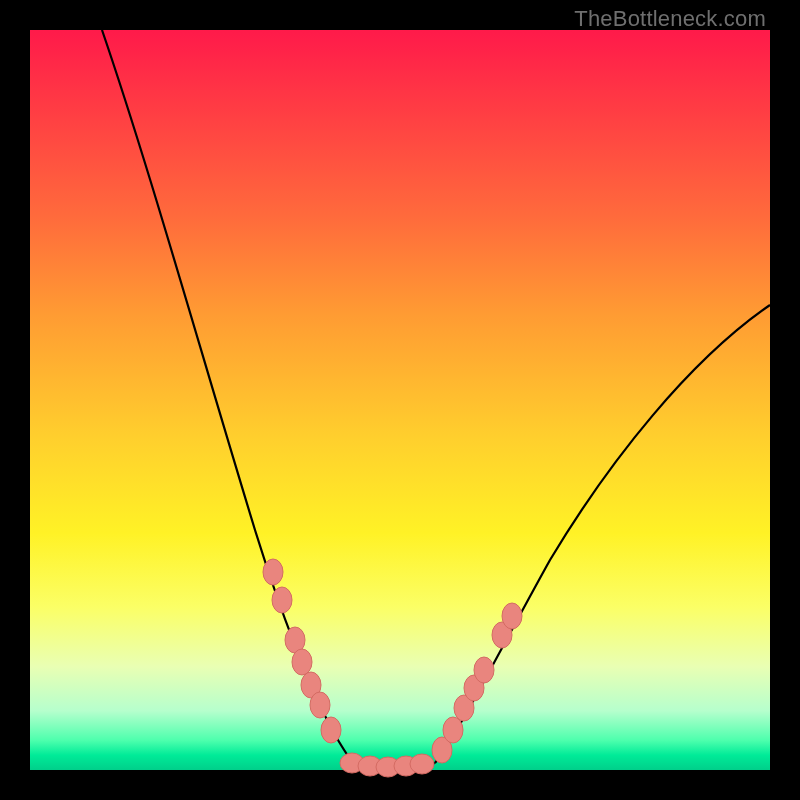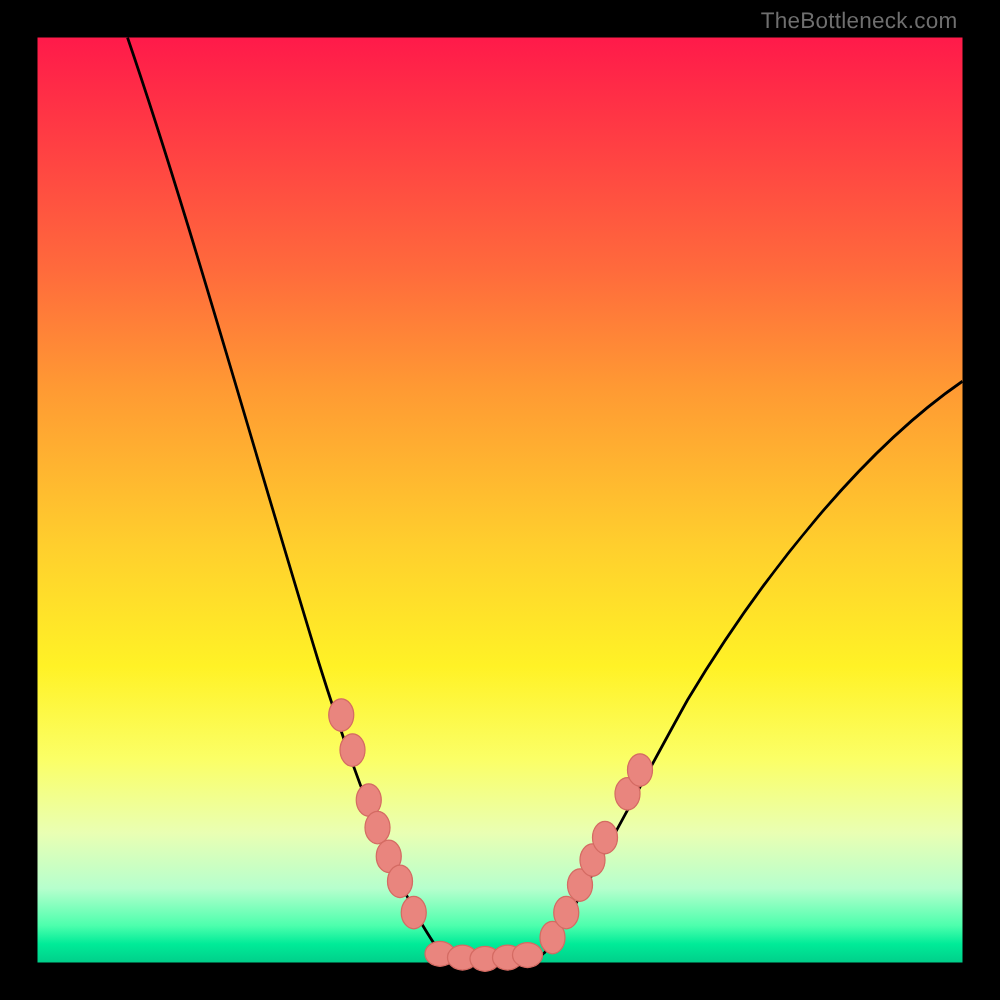--- a/index.html
+++ b/index.html
@@ -38,21 +38,21 @@
       #4dffad 96%,
       #00eb98 98%,
       #00cf8a 100%
     );
   }
   .watermark {
     position: absolute;
     top: 6px;
     right: 34px;
     color: #6f6f6f;
-    font-size: 18px;
+    font-size: 22px;
     font-weight: 400;
     letter-spacing: 0.2px;
     user-select: none;
   }
   svg.curve {
     position: absolute;
     left: 0;
     top: 0;
     width: 740px;
     height: 740px;

